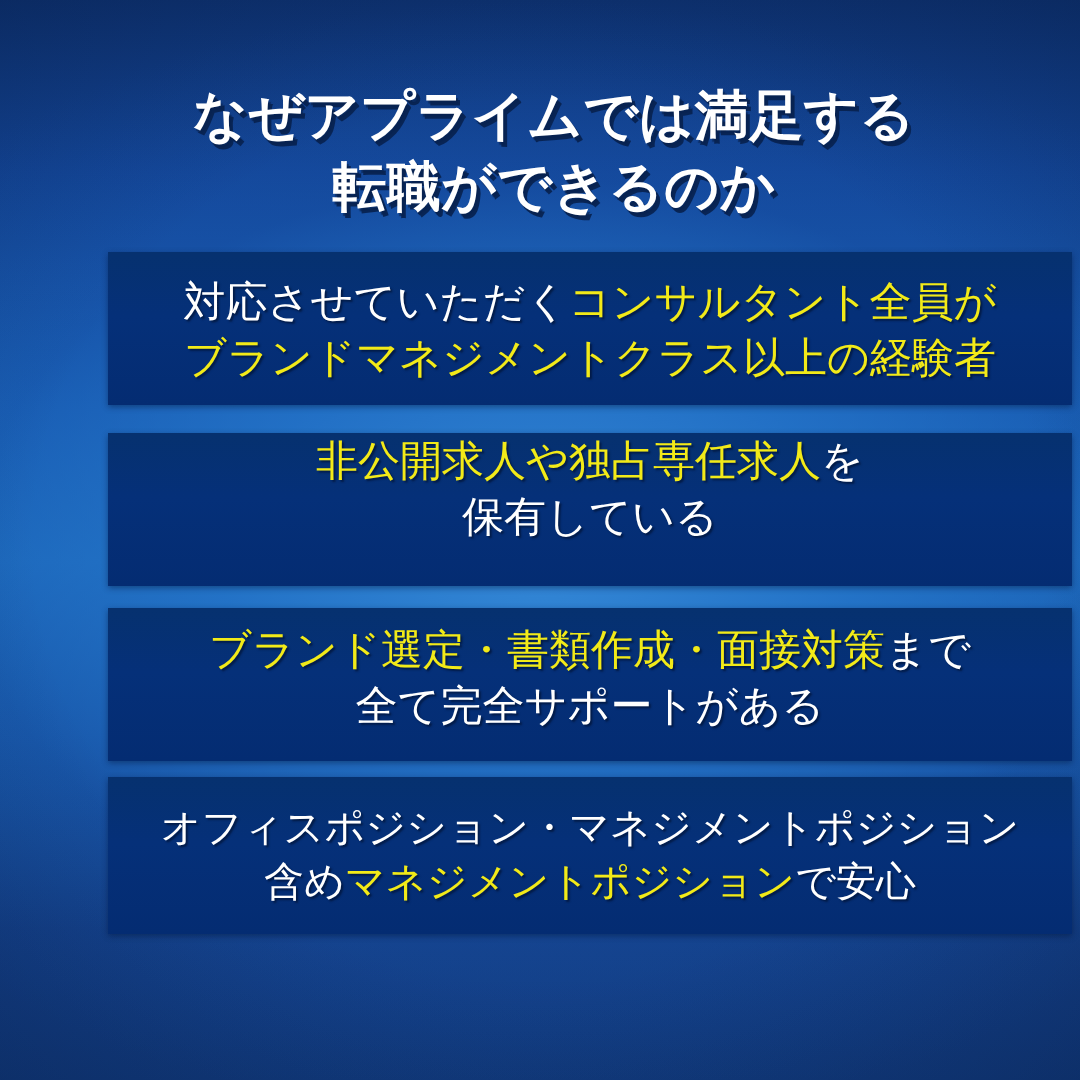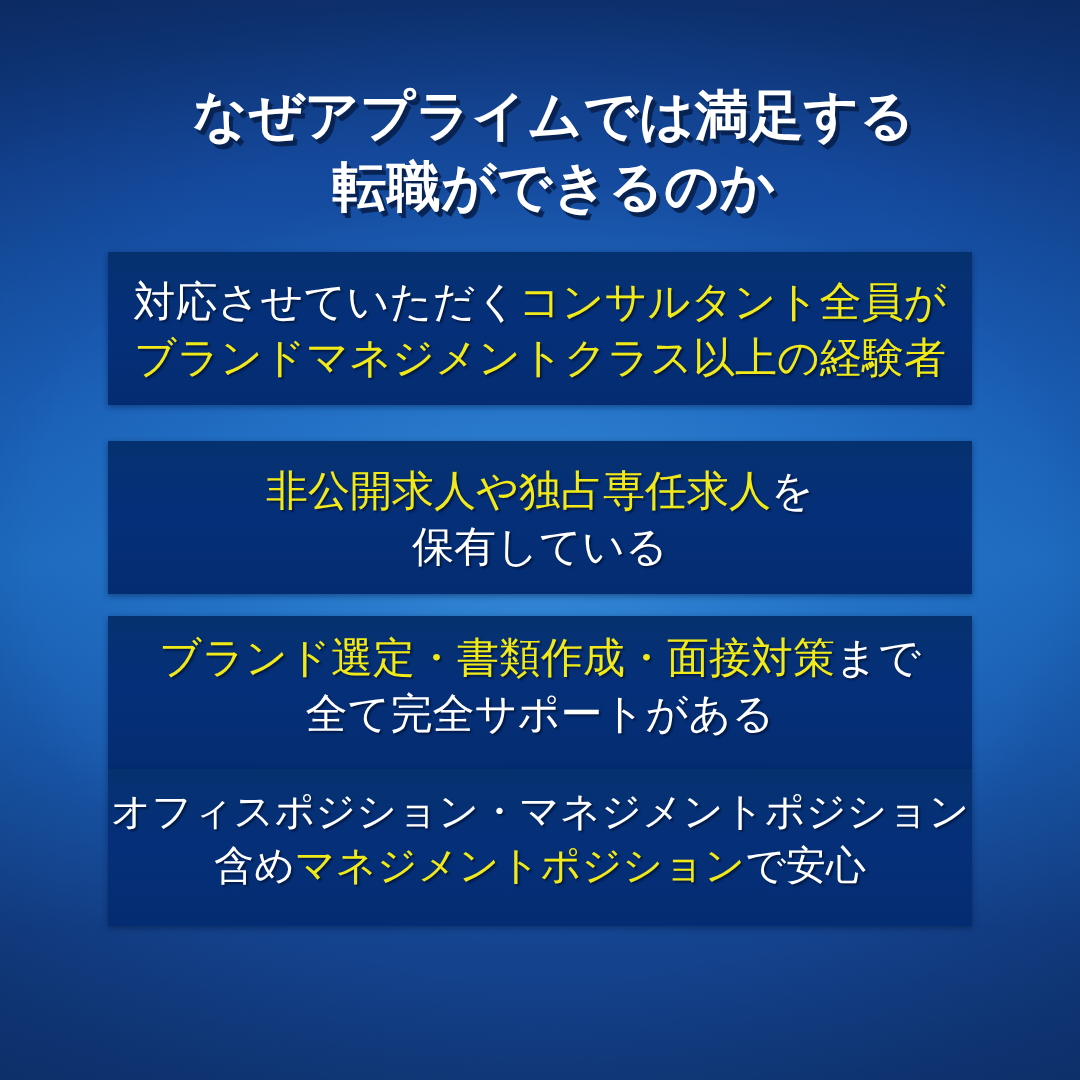--- a/index.html
+++ b/index.html
@@ -44,43 +44,43 @@
       4px 5px 0 rgba(8,34,79,0.92),
       2px 3px 1px rgba(8,34,79,0.7);
     z-index: 3;
   }
   .headline .hl-line { display: block; white-space: nowrap; margin-left: 28px; }
 
   .cards {
     position: absolute;
     left: 108px;
     top: 252px;
-    width: 864px;
+    width: 964px;
     z-index: 3;
   }
   .card {
     background: linear-gradient(180deg, #06316f 0%, #053079 42%, #042c72 100%);
     box-shadow: 0 2px 6px rgba(3,20,54,0.45);
     text-align: center;
     color: #ffffff;
     box-sizing: border-box;
   }
   .card .c-line {
     display: block;
     white-space: nowrap;
     line-height: 1.34;
     text-shadow: 2px 2px 2px rgba(2,16,44,0.65);
   }
   .card .hi { color: #f2ea18; }
 
   
   .card-1 { height: 153px; padding-top: 22px; font-size: 42px; }
-  .card-2 { height: 153px; padding-top: 22px; margin-top: 36px; font-size: 42px; }
+  .card-2 { height: 153px; margin-top: 28px; font-size: 42px; }
   .card-3 { height: 153px; padding-top: 14px; margin-top: 22px; font-size: 42px; }
-  .card-4 { height: 157px; padding-top: 16px; margin-top: 0; font-size: 40px; }
+  .card-4 { height: 157px; padding-top: 24px; margin-top: 16px; font-size: 40px; }
 
   .footnote {
     position: absolute;
     left: 0;
     right: 0;
     top: 968px;
     text-align: center;
     color: #ffffff;
     font-size: 40px;
     font-weight: 400;

